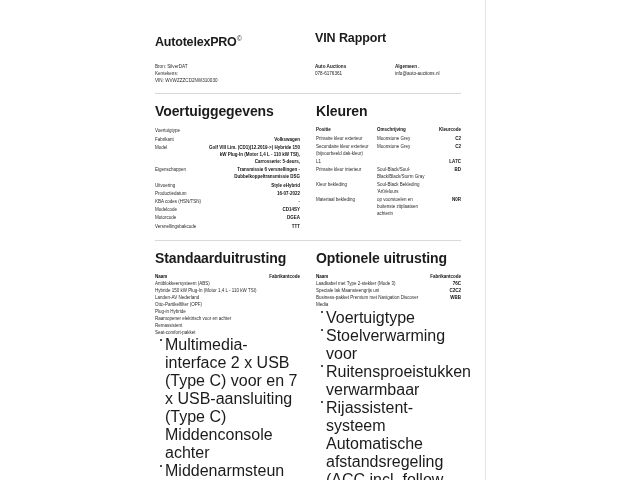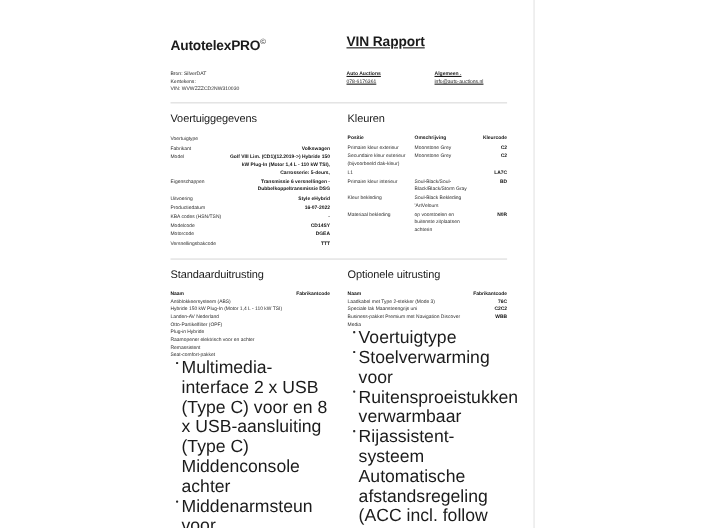--- a/index.html
+++ b/index.html
@@ -43,21 +43,21 @@
     width: 306px;
   }
 
   
   .header-row {
     display: flex;
     align-items: flex-start;
     padding-top: 32px;
   }
   .brand-col { width: 160px; }
-  .report-col { width: 146px; text-decoration: underline; }
+  .report-col { width: 146px; }
 
   .brand-title {
     font-size: 12.5px;
     font-weight: bold;
     letter-spacing: -0.2px;
     line-height: 1.1;
     margin: 0;
     position: relative;
     display: inline-block;
   }
@@ -96,22 +96,22 @@
     border-top: 1px solid #d9d9d9;
     margin: 9px 0 0 0;
   }
   .cols {
     display: flex;
     gap: 16px;
   }
   .col { width: 145px; }
 
   .section-title {
-    font-size: 10px;
-    font-weight: normal;
+    font-size: 14px;
+    font-weight: bold;
     letter-spacing: -0.1px;
     margin: 9px 0 8px 0;
   }
 
   
   .kv {
     display: flex;
     font-size: 4.5px;
     line-height: 1.6;
     margin-bottom: 1px;
@@ -368,21 +368,21 @@
             </div>
           <div class="eq-row">
               <span class="eq-name">Remassistent</span>
               <span class="eq-code"></span>
             </div>
           <div class="eq-row">
               <span class="eq-name">Seat-comfort-pakket</span>
               <span class="eq-code"></span>
             </div>
           <ul class="sublist">
-            <li>Multimedia-interface 2 x USB (Type C) voor en 8 x USB-aansluiting (Type C) Middenconsole achter</li>
+            <li>Multimedia-interface 2 x USB (Type C) voor en 7 x USB-aansluiting (Type C) Middenconsole achter</li>
             <li>Middenarmsteun voor hoogte-/lengteverstelbaar</li>
 
           </ul>
 
         </div>
       </div>
 
       <div class="col">
         <div class="section-title">Optionele uitrusting</div>
         <div class="eq-row">

